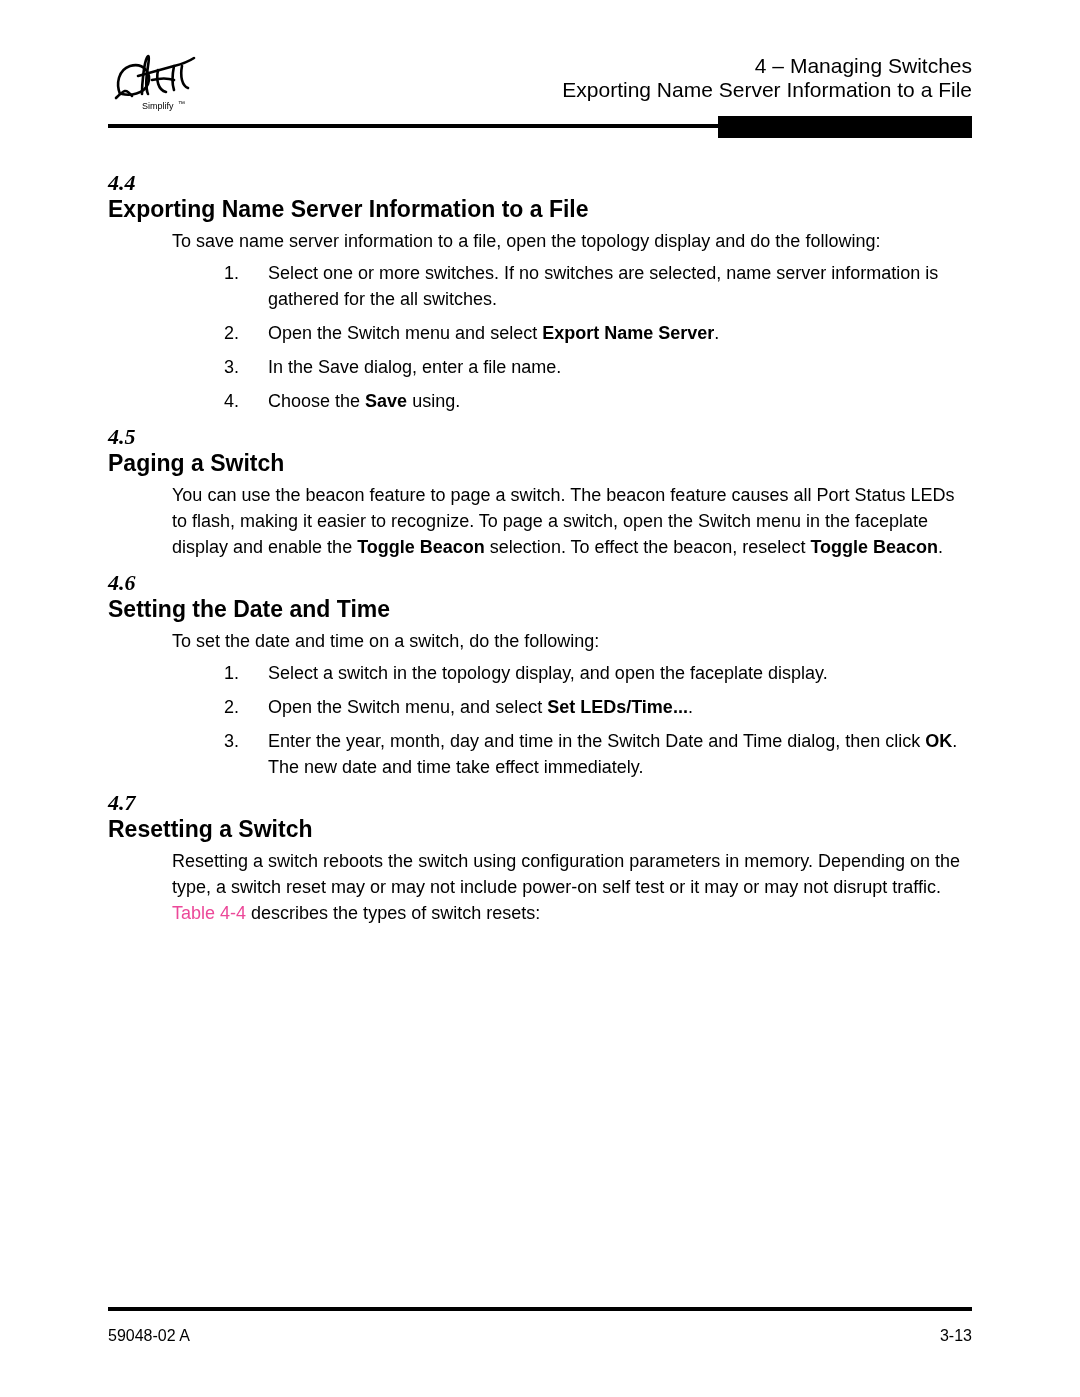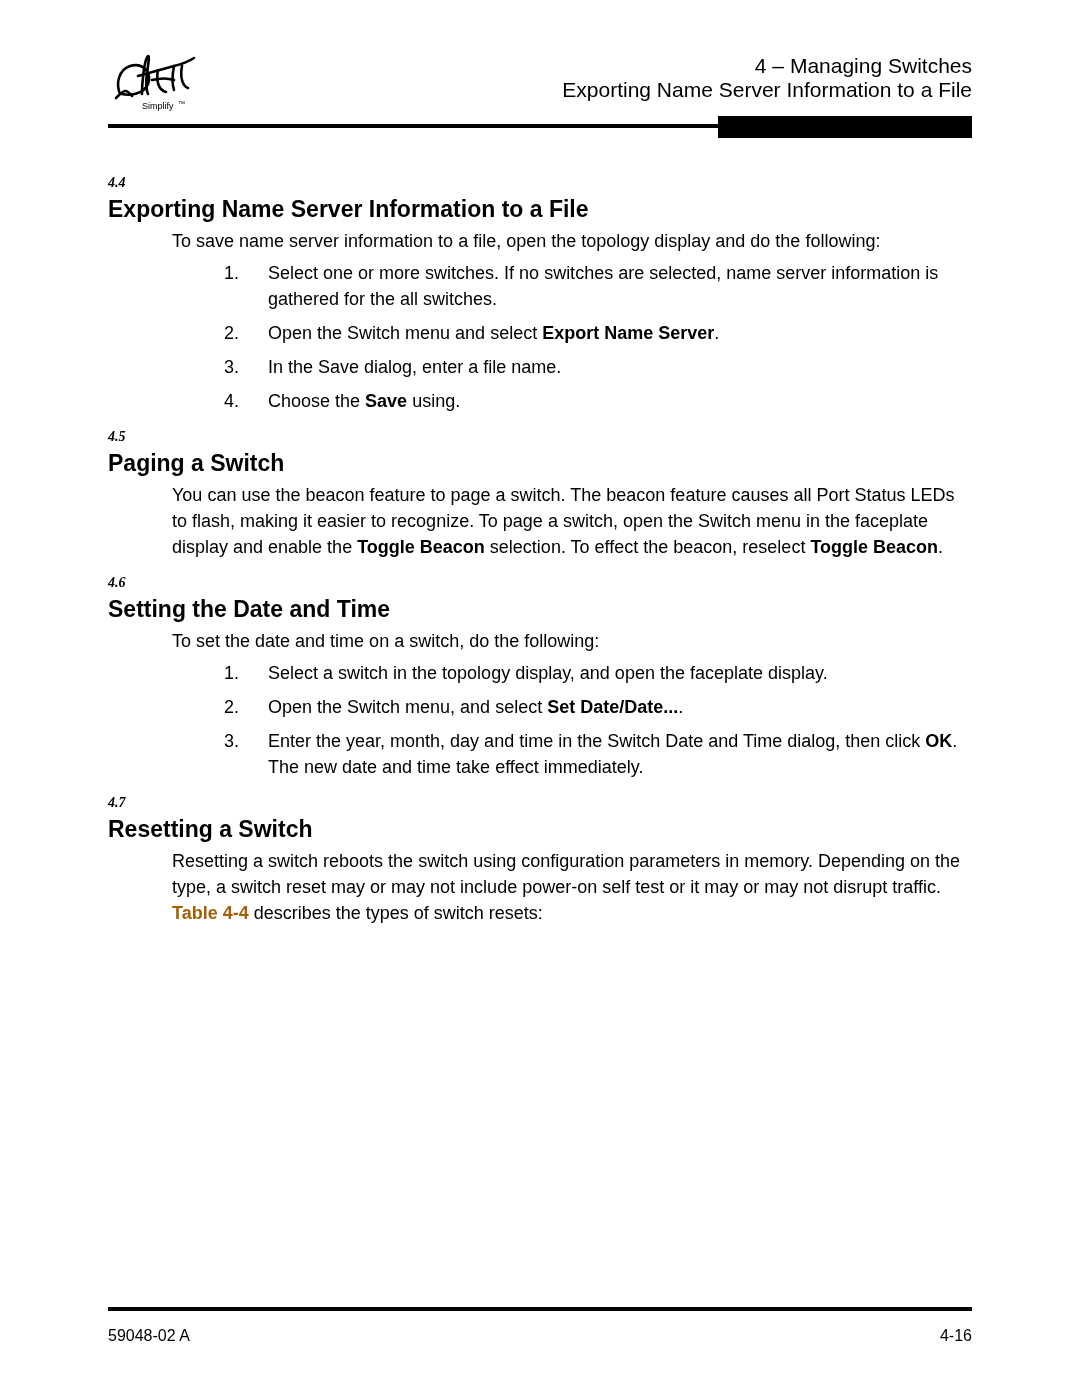--- a/index.html
+++ b/index.html
@@ -46,21 +46,21 @@
   }
   .content {
     margin-top: 42px;
     font-size: 18px;
     line-height: 26px;
   }
   .sec-num {
     font-family: "Times New Roman", serif;
     font-style: italic;
     font-weight: bold;
-    font-size: 14px;
+    font-size: 22px;
     margin: 0 0 0 0;
   }
   .sec-title {
     font-family: Arial, Helvetica, sans-serif;
     font-weight: bold;
     font-size: 23px;
     margin: 0 0 6px 0;
   }
   .body-text {
     margin-left: 64px;
@@ -75,21 +75,21 @@
     margin-bottom: 8px;
   }
   .ol-num {
     width: 44px;
     flex: 0 0 44px;
   }
   .ol-body {
     flex: 1;
   }
   .b { font-weight: bold; }
-  .link { color: #a16207; font-weight: bold; }
+  .link { color: #ec4899; }
   .footer-rule {
     position: absolute;
     left: 108px;
     right: 108px;
     bottom: 86px;
     border-top: 4px solid #000;
   }
   .footer {
     position: absolute;
     left: 108px;
@@ -176,21 +176,21 @@
       <div class="sec-title">Setting the Date and Time</div>
       <div class="body-text">To set the date and time on a switch, do the following:</div>
       <div class="ol">
         <div class="ol-row">
           <div class="ol-num">1.</div>
           <div class="ol-body">Select a switch in the topology display, and open the faceplate display.</div>
         </div>
         <div class="ol-row">
           <div class="ol-num">2.</div>
           <div class="ol-body">
-            <span>Open the Switch menu, and select </span><span class="b">Set Date/Date...</span><span>.</span>
+            <span>Open the Switch menu, and select </span><span class="b">Set LEDs/Time...</span><span>.</span>
           </div>
         </div>
         <div class="ol-row">
           <div class="ol-num">3.</div>
           <div class="ol-body">
             <span>Enter the year, month, day and time in the Switch Date and Time dialog, then click </span><span class="b">OK</span><span>. The new date and time take effect immediately.</span>
           </div>
         </div>
       </div>
     </div>
@@ -201,16 +201,16 @@
       <div class="body-text">
         <span>Resetting a switch reboots the switch using configuration parameters in memory. Depending on the type, a switch reset may or may not include power-on self test or it may or may not disrupt traffic. </span><span class="link">Table 4-4</span><span> describes the types of switch resets:</span>
       </div>
     </div>
 
   </div>
 
   <div class="footer-rule"></div>
   <div class="footer">
     <div>59048-02 A</div>
-    <div>4-16</div>
+    <div>3-13</div>
   </div>
 
 </div>
 
 </body></html>

